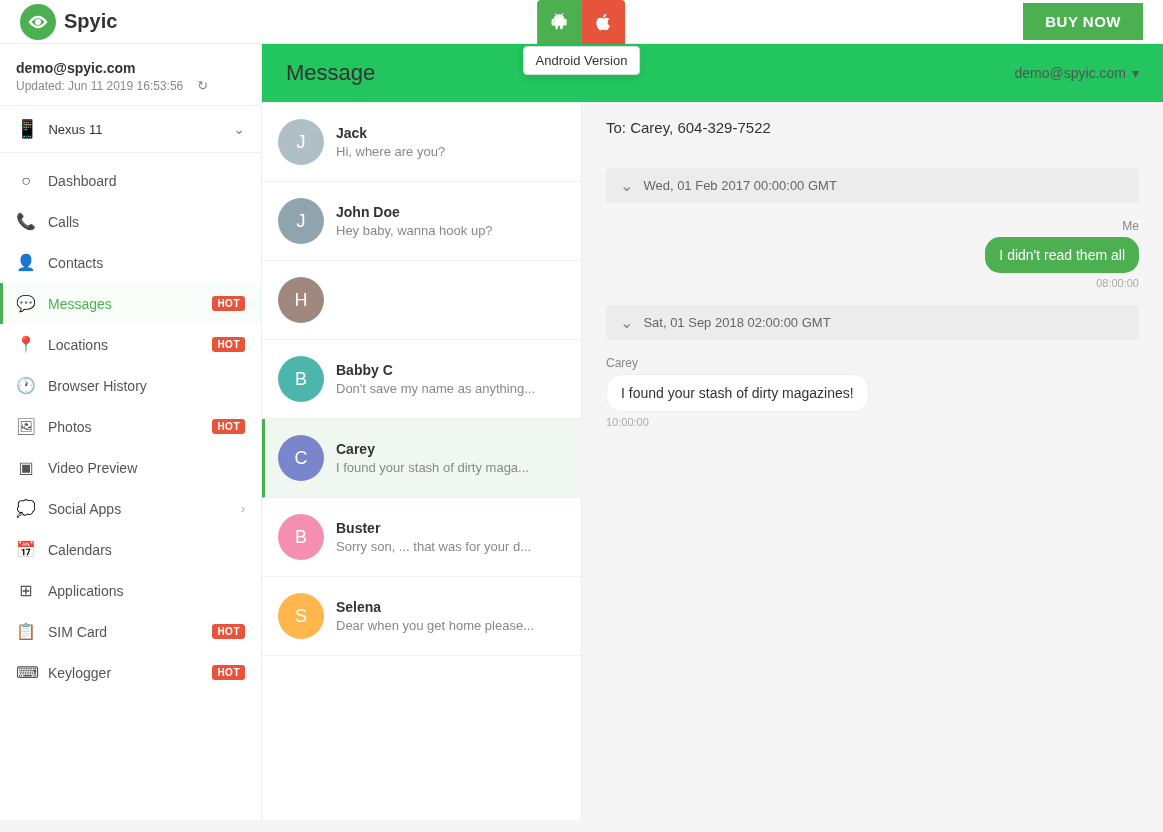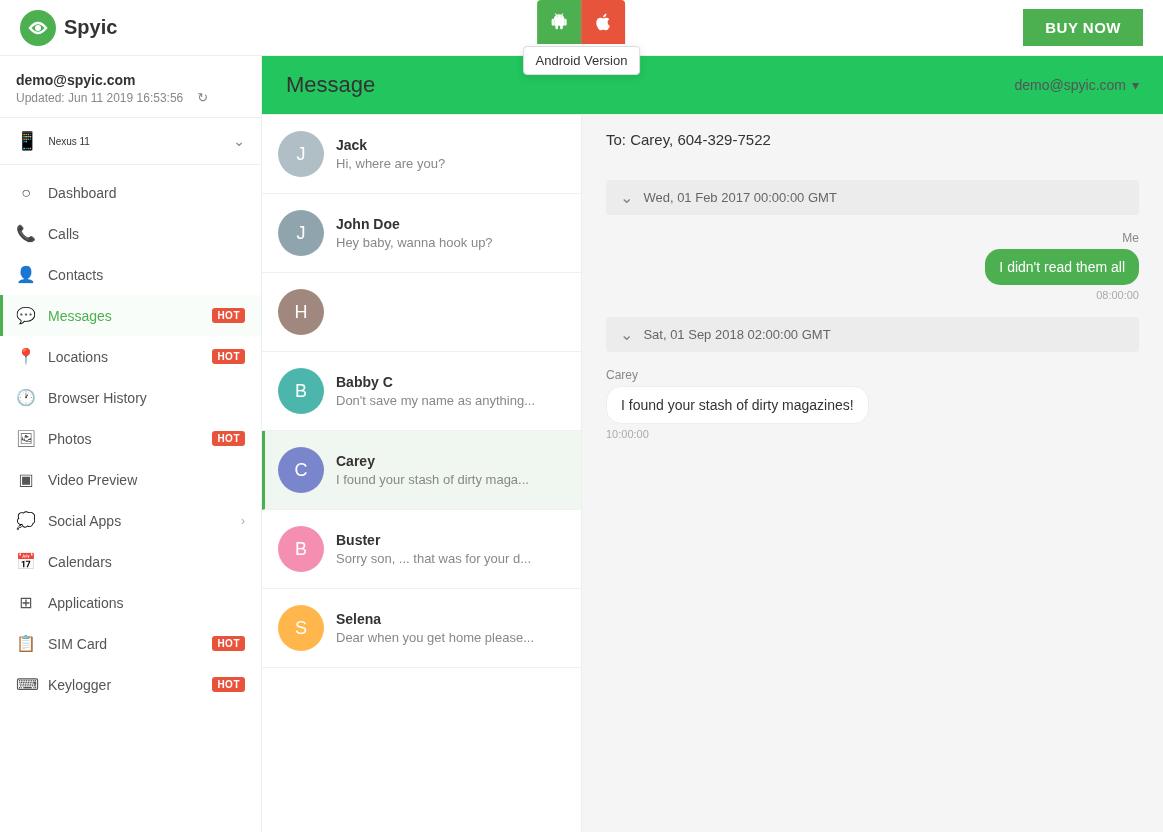--- a/index.html
+++ b/index.html
@@ -5,21 +5,21 @@
     * { box-sizing: border-box; margin: 0; padding: 0; }
     body { font-family: 'Segoe UI', Arial, sans-serif; background: #f5f5f5; color: #333; font-size: 14px; }
 
     
     .header {
       display: flex;
       align-items: center;
       justify-content: space-between;
       background: #fff;
       padding: 0 20px;
-      height: 56px;
+      height: 44px;
       border-bottom: 1px solid #eee;
       position: relative;
     }
     .logo-area {
       display: flex;
       align-items: center;
       gap: 8px;
     }
     .logo-icon {
       width: 36px;
@@ -131,21 +131,21 @@
     .device-left {
       display: flex;
       align-items: center;
       gap: 10px;
     }
     .device-icon {
       font-size: 18px;
       color: #555;
     }
     .device-name {
-      font-size: 10px;
+      font-size: 13px;
       font-weight: 500;
     }
     .device-chevron {
       color: #888;
     }
     .nav-items {
       flex: 1;
       padding: 8px 0;
     }
     .nav-item {

